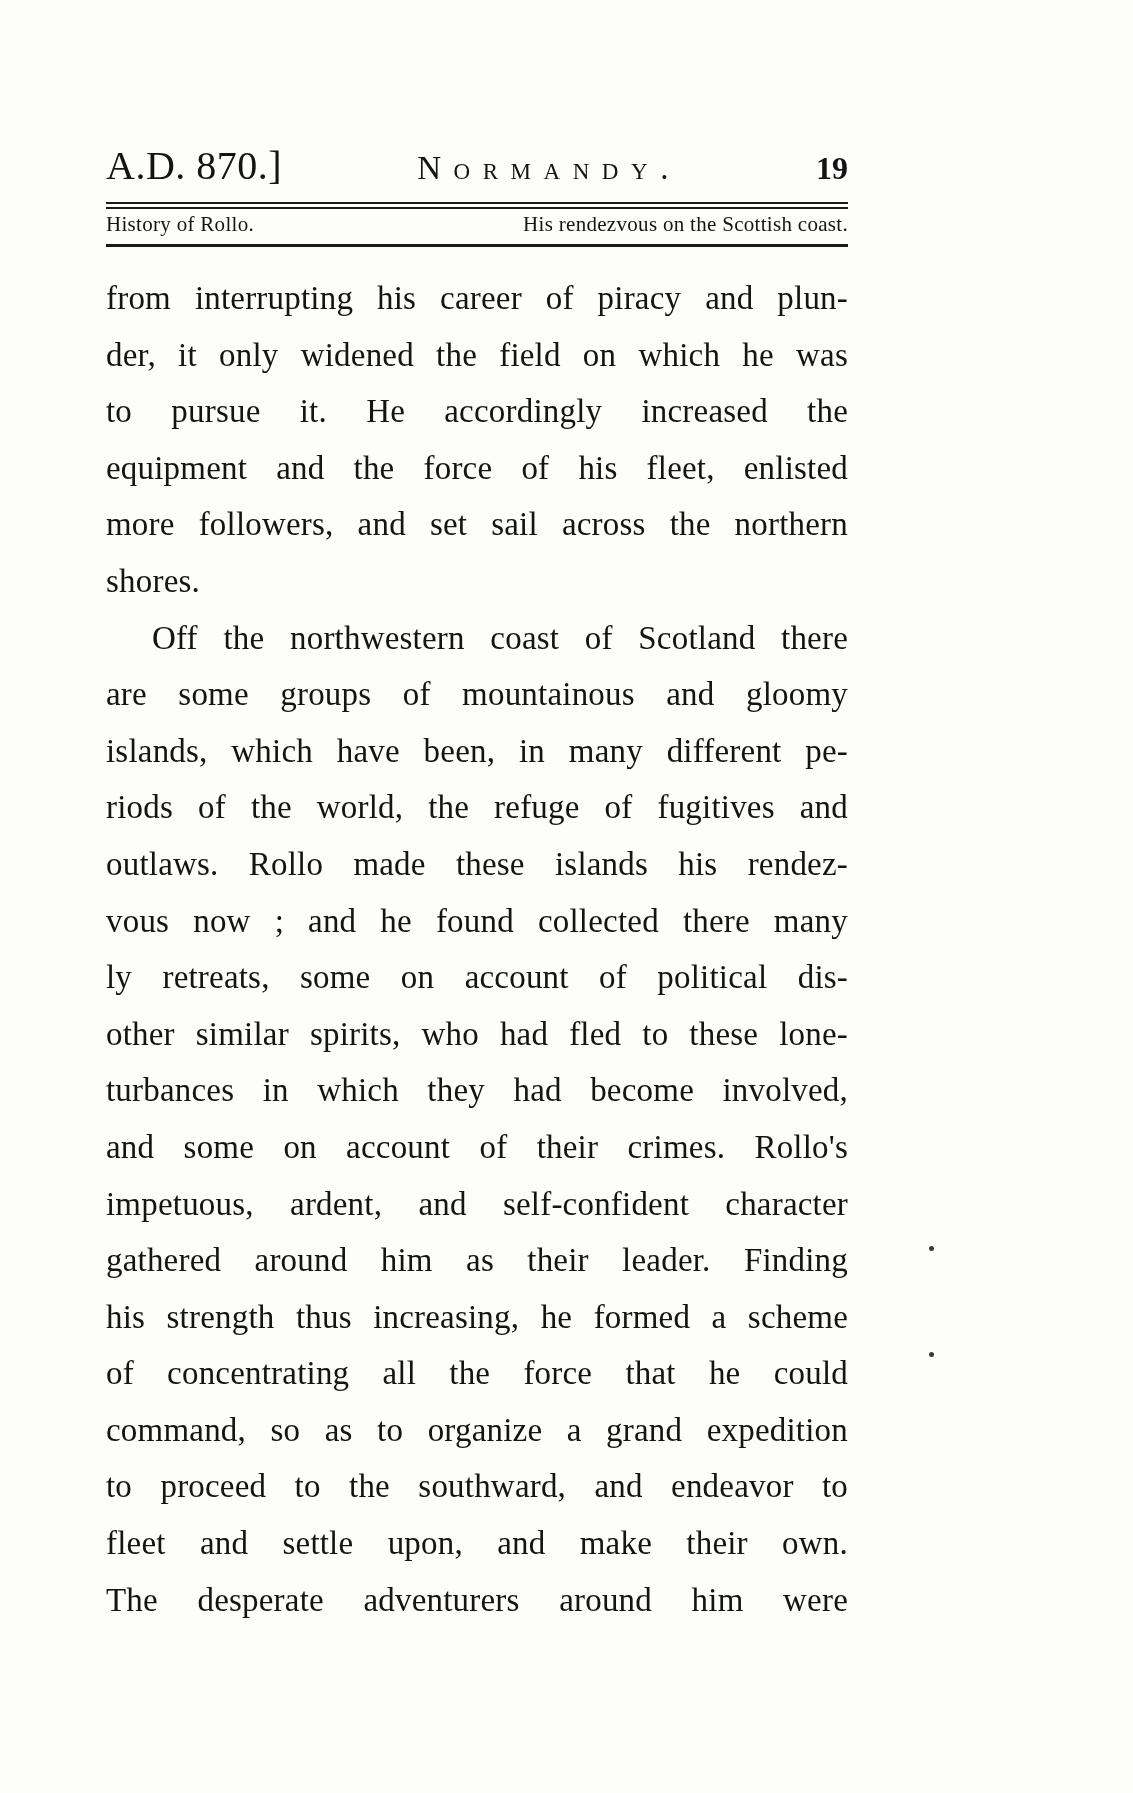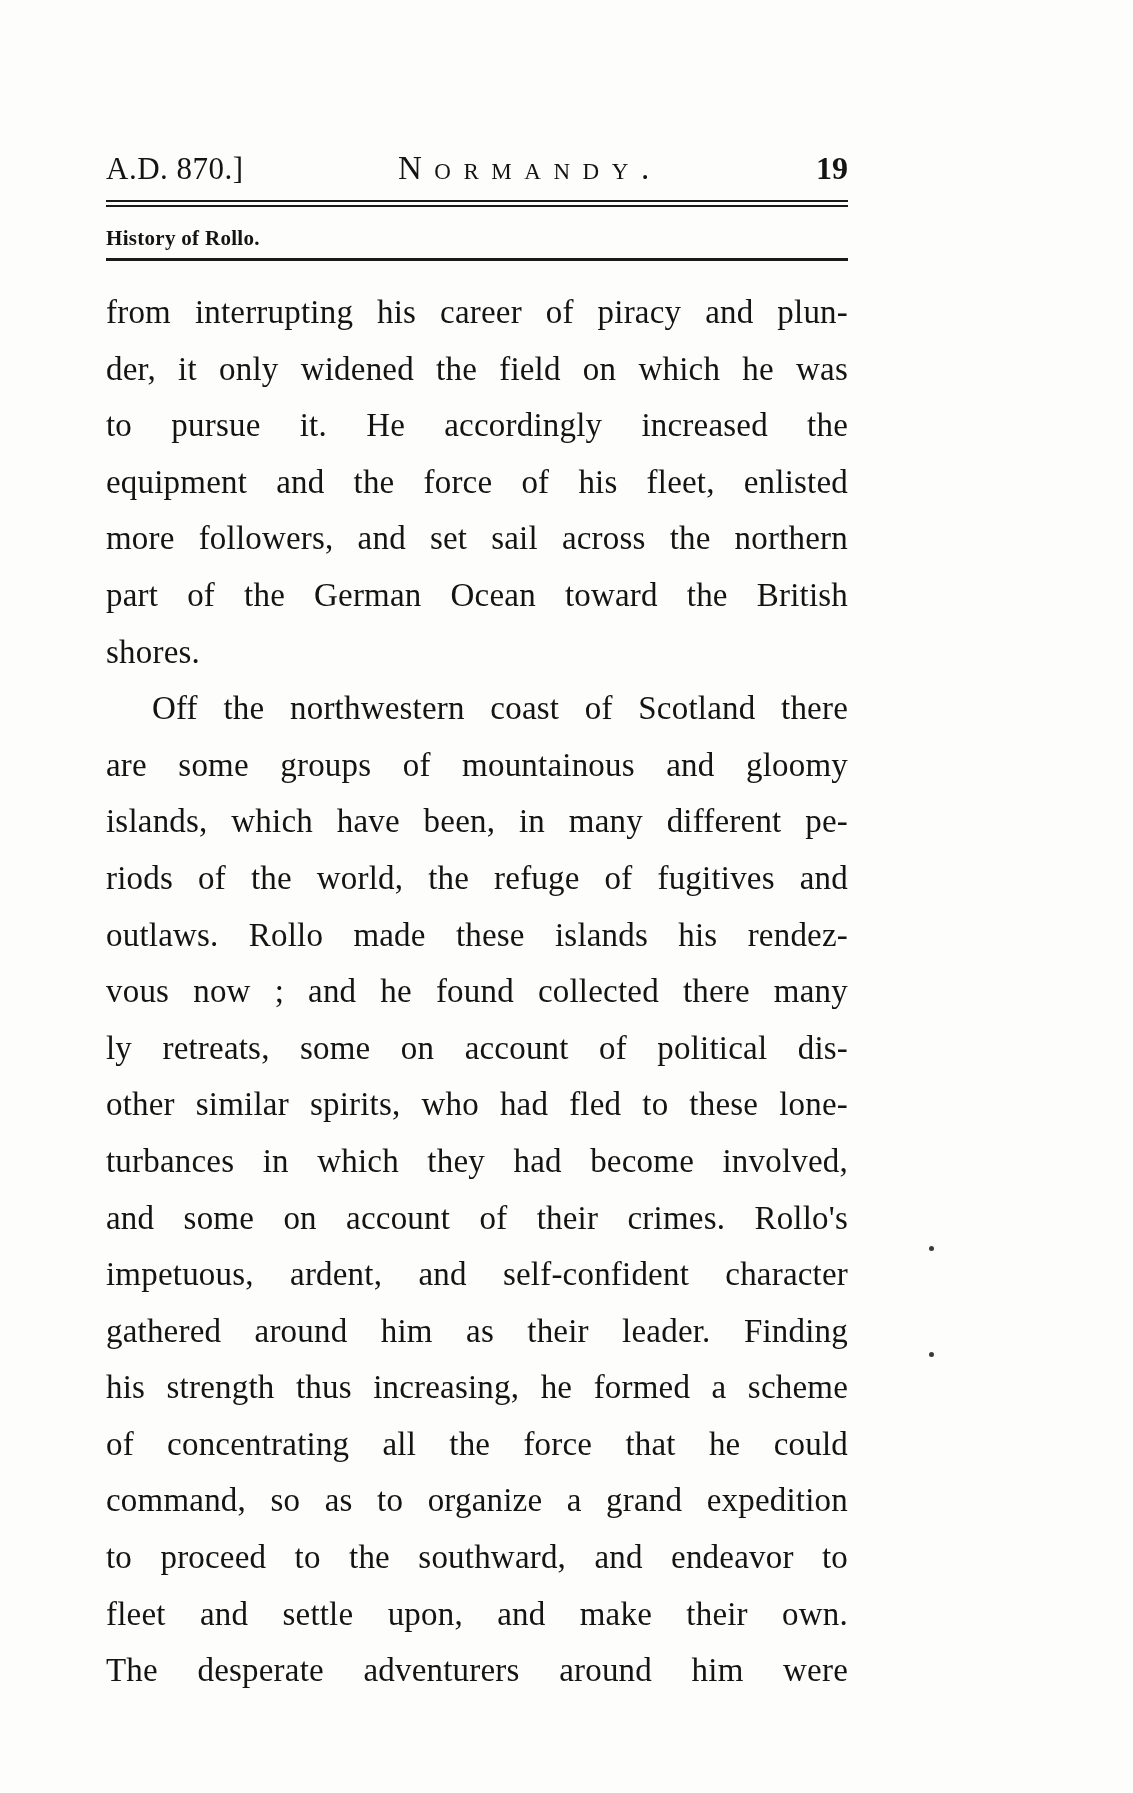--- a/index.html
+++ b/index.html
@@ -21,21 +21,21 @@
     left: 106px;
     top: 118px;
     width: 742px;
   }
   .header-row {
     display: flex;
     justify-content: space-between;
     align-items: baseline;
   }
   .header-date {
-    font-size: 31px;
+    font-size: 40px;
     letter-spacing: 0.5px;
   }
   .header-title {
     font-size: 33px;
     font-variant: small-caps;
     letter-spacing: 0.38em;
   }
   .page-number {
     font-size: 32px;
     font-weight: bold;
@@ -43,23 +43,23 @@
   }
   .rule-double {
     margin-top: 13px;
     height: 3px;
     border-top: 2px solid #1a1a1a;
     border-bottom: 2px solid #1a1a1a;
   }
   .heads-row {
     display: flex;
     justify-content: space-between;
-    margin-top: 19px;
+    margin-top: 3px;
     font-size: 21px;
-    font-weight: bold;
+    font-weight: normal;
     letter-spacing: 0.3px;
   }
   .rule-single {
     margin-top: 7px;
     height: 3px;
     background: #1a1a1a;
   }
   .body-text {
     margin-top: 23px;
   }
@@ -96,31 +96,31 @@
     <div class="header-row">
       <span class="header-date">A.D. 870.]</span>
       <span class="header-title">Normandy.</span>
       <span class="page-number">19</span>
     </div>
 
     <div class="rule-double"></div>
 
     <div class="heads-row">
       <span>History of Rollo.</span>
+      <span>His rendezvous on the Scottish coast.</span>
     </div>
 
     <div class="rule-single"></div>
 
     <div class="body-text">
         <div class="body-line">from interrupting his career of piracy and plun-</div>
         <div class="body-line">der, it only widened the field on which he was</div>
         <div class="body-line">to pursue it.  He accordingly increased the</div>
         <div class="body-line">equipment and the force of his fleet, enlisted</div>
         <div class="body-line">more followers, and set sail across the northern</div>
-        <div class="body-line">part of the German Ocean toward the British</div>
         <div class="body-line para-end">shores.</div>
         <div class="body-line indent">Off the northwestern coast of Scotland there</div>
         <div class="body-line">are some groups of mountainous and gloomy</div>
         <div class="body-line">islands, which have been, in many different pe-</div>
         <div class="body-line">riods of the world, the refuge of fugitives and</div>
         <div class="body-line">outlaws.  Rollo made these islands his rendez-</div>
         <div class="body-line">vous now ; and he found collected there many</div>
         <div class="body-line">ly retreats, some on account of political dis-</div>
         <div class="body-line">other similar spirits, who had fled to these lone-</div>
         <div class="body-line">turbances in which they had become involved,</div>

